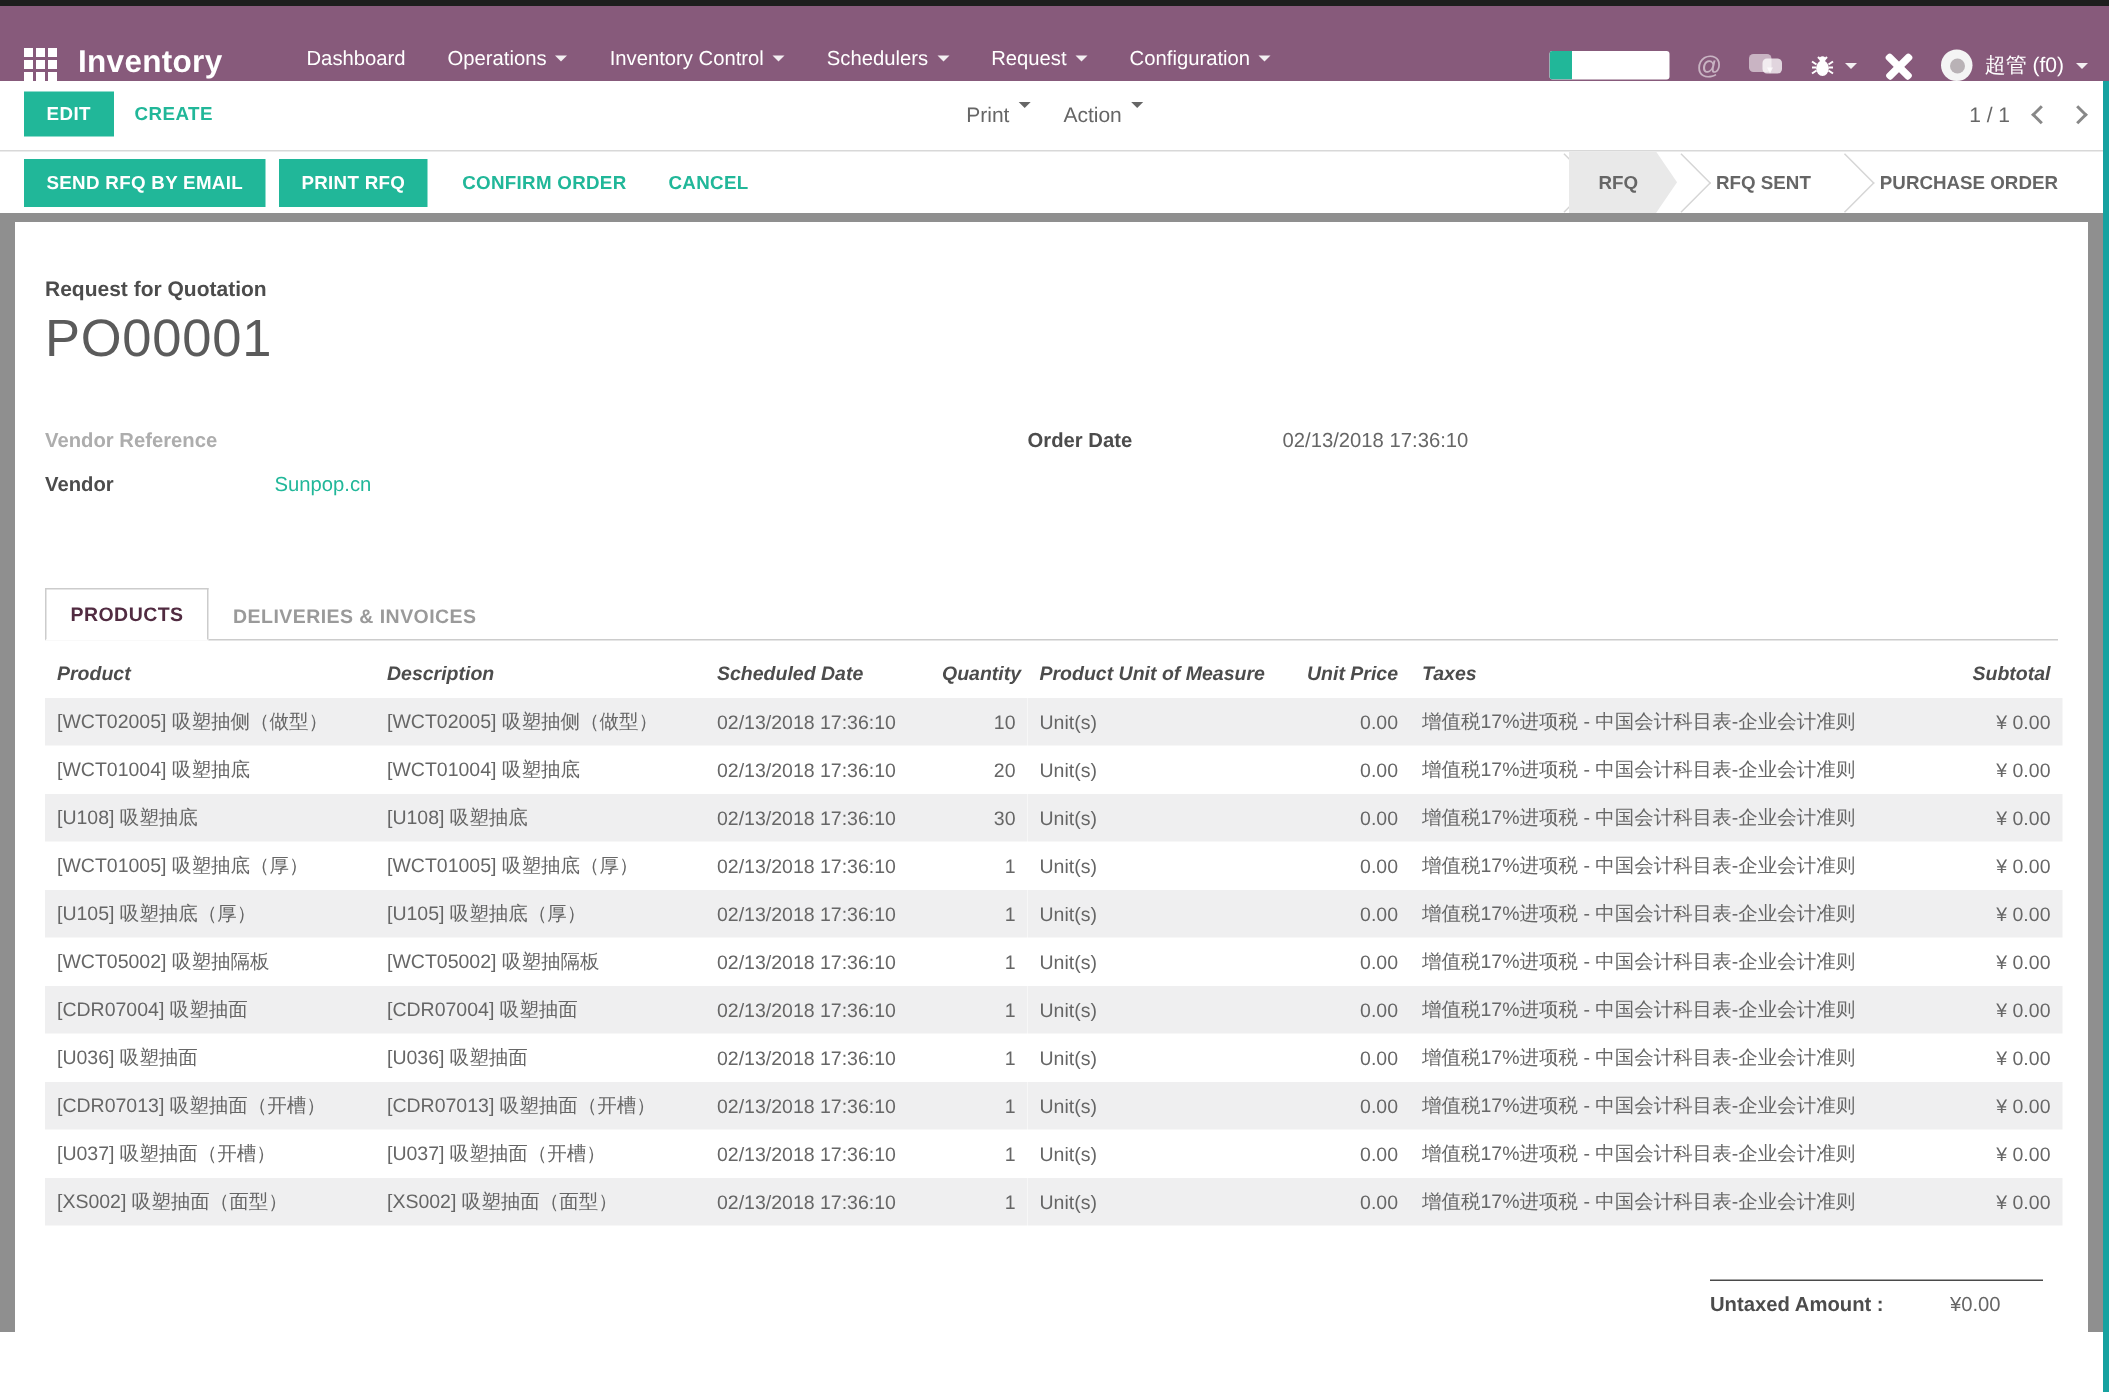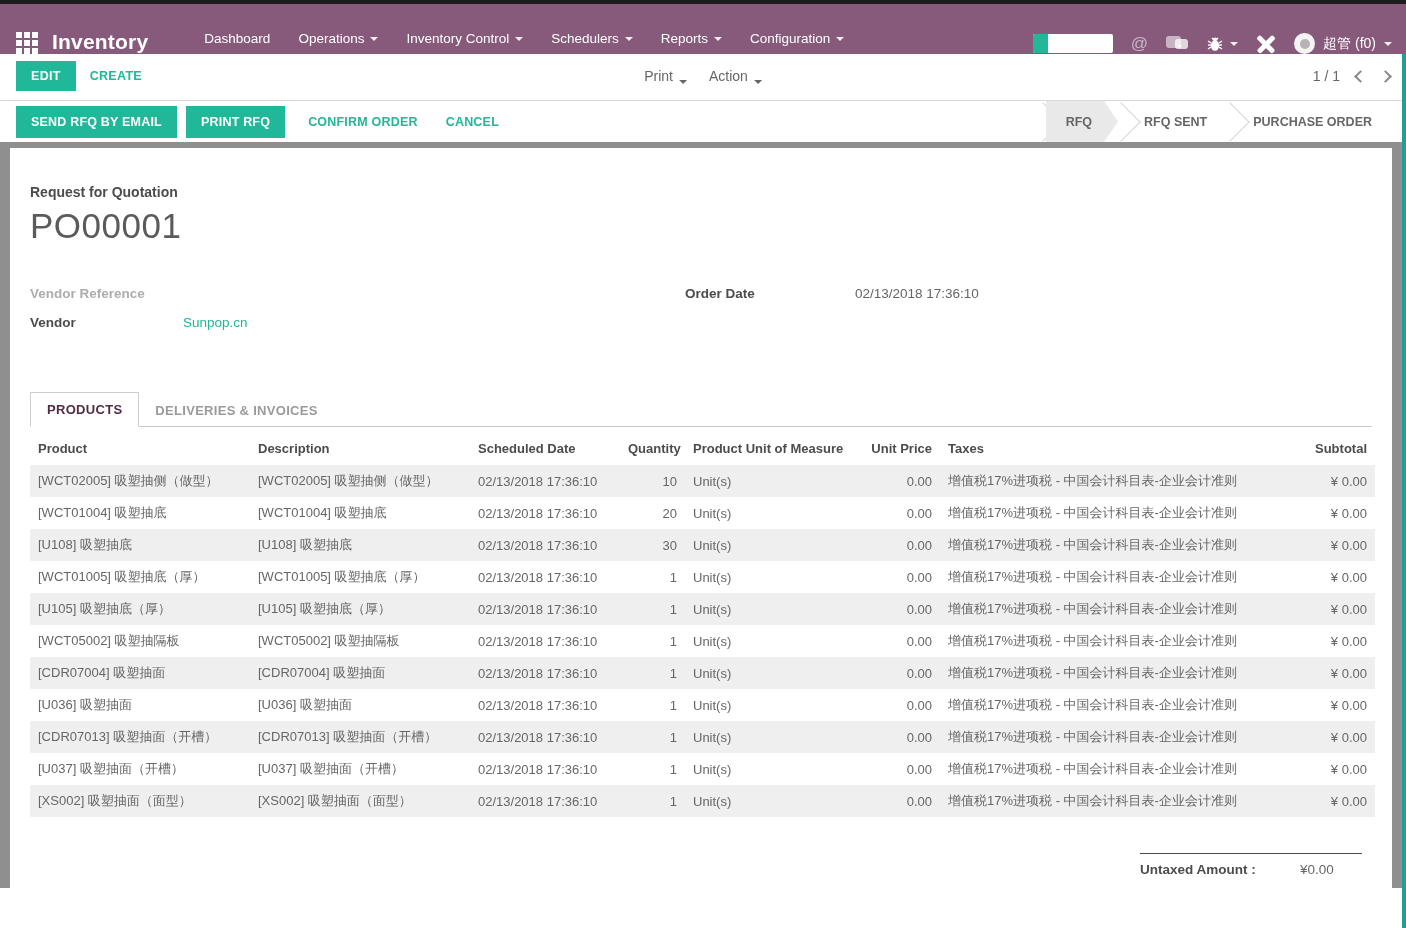--- a/index.html
+++ b/index.html
@@ -37,21 +37,21 @@
 
   
   .breadcrumb-row { padding:14px 16px 4px 16px; font-size:17.5px; }
   .breadcrumb-row a { color:#21B799; text-decoration:none; cursor:pointer; }
   .crumb-sep { color:#888; margin:0 7px; }
   .crumb-last { color:#777; }
   .cp-row { position:relative; display:flex; align-items:center; padding:10px 16px 12px 16px; height:46px; }
   .btn-primary { background:#21B799; color:#fff; border:none; font-size:12.5px; font-weight:bold; padding:8px 15px; cursor:pointer; font-family:inherit; letter-spacing:.3px; }
   .btn-link { background:none; border:none; color:#21B799; font-size:12.5px; font-weight:bold; padding:8px 14px; cursor:pointer; font-family:inherit; letter-spacing:.3px; }
   .cp-center { position:absolute; left:50%; transform:translateX(-50%); display:flex; gap:22px; }
-  .dd-gray { display:flex; align-items:flex-end; gap:6px; color:#666; font-size:14px; cursor:pointer; }
+  .dd-gray { display:flex; align-items:flex-start; gap:6px; color:#666; font-size:14px; cursor:pointer; }
   .dd-gray .caret-down { border-top-color:#666; }
   .pager { margin-left:auto; display:flex; align-items:center; gap:16px; color:#666; font-size:14px; }
   .pg-chev { width:9px; height:9px; border-top:2px solid #888; border-right:2px solid #888; cursor:pointer; }
   .pg-prev { transform:rotate(-135deg); }
   .pg-next { transform:rotate(45deg); }
 
   
   .statusbar { height:42px; border-top:1px solid #d8d8d8; display:flex; align-items:center; padding-left:16px; background:#fff; }
   .sb-btn-primary { background:#21B799; color:#fff; border:none; font-size:12.5px; font-weight:bold; height:32px; padding:0 15px; margin-right:9px; cursor:pointer; font-family:inherit; letter-spacing:.2px; }
   .sb-btn-link { background:none; border:none; color:#21B799; font-size:12.5px; font-weight:bold; padding:0 14px; cursor:pointer; font-family:inherit; letter-spacing:.2px; }
@@ -75,21 +75,21 @@
   .field-value { font-size:13.5px; color:#666; }
   .field-value a { color:#21B799; text-decoration:none; cursor:pointer; }
 
   
   .tabs { display:flex; margin-top:48px; border-bottom:1px solid #ccc; align-items:flex-end; }
   .tab { padding:9px 16px; font-size:13px; font-weight:bold; letter-spacing:.3px; cursor:pointer; color:#9a9a9a; margin-bottom:-1px; }
   .tab.active { color:#512b41; background:#fff; border:1px solid #ccc; border-bottom:1px solid #fff; }
 
   
   table.lines { border-collapse:collapse; table-layout:fixed; width:1345px; margin-top:6px; }
-  table.lines th { font-size:13px; font-weight:bold; color:#4c4c4c; text-align:left; padding:8px 8px 9px 8px; white-space:nowrap; overflow:hidden; }
+  table.lines th { font-size:13px; font-weight:bold; color:#4c4c4c; text-align:left; padding:8px 8px 9px 8px; white-space:nowrap; overflow:hidden;font-style:italic; }
   table.lines td { font-size:13px; color:#666; padding:7px 8px; white-space:nowrap; overflow:hidden; height:30px; }
   table.lines tbody tr:nth-child(odd) { background:#efeff0; }
   col.c0{width:220px} col.c1{width:220px} col.c2{width:150px} col.c3{width:65px}
   col.c4{width:175px} col.c5{width:80px} col.c6{width:330px} col.c7{width:105px}
   table.lines th:nth-child(4), table.lines td:nth-child(4),
   table.lines th:nth-child(6), table.lines td:nth-child(6),
   table.lines th:nth-child(8), table.lines td:nth-child(8) { text-align:right; }
 
   
   .totals { width:222px; margin:36px 10px 0 auto; }
@@ -129,21 +129,21 @@
   </div>
         <div class="menu-item">
     <span>Inventory Control</span>
     <span class="caret-down"></span>
   </div>
         <div class="menu-item">
     <span>Schedulers</span>
     <span class="caret-down"></span>
   </div>
         <div class="menu-item">
-    <span>Reports</span>
+    <span>Request</span>
     <span class="caret-down"></span>
   </div>
         <div class="menu-item">
     <span>Configuration</span>
     <span class="caret-down"></span>
   </div>
       </div>
     <div class="topbar-right">
       <div class="progress-widget">
         <div class="progress-fill" style="width:15px"></div>

